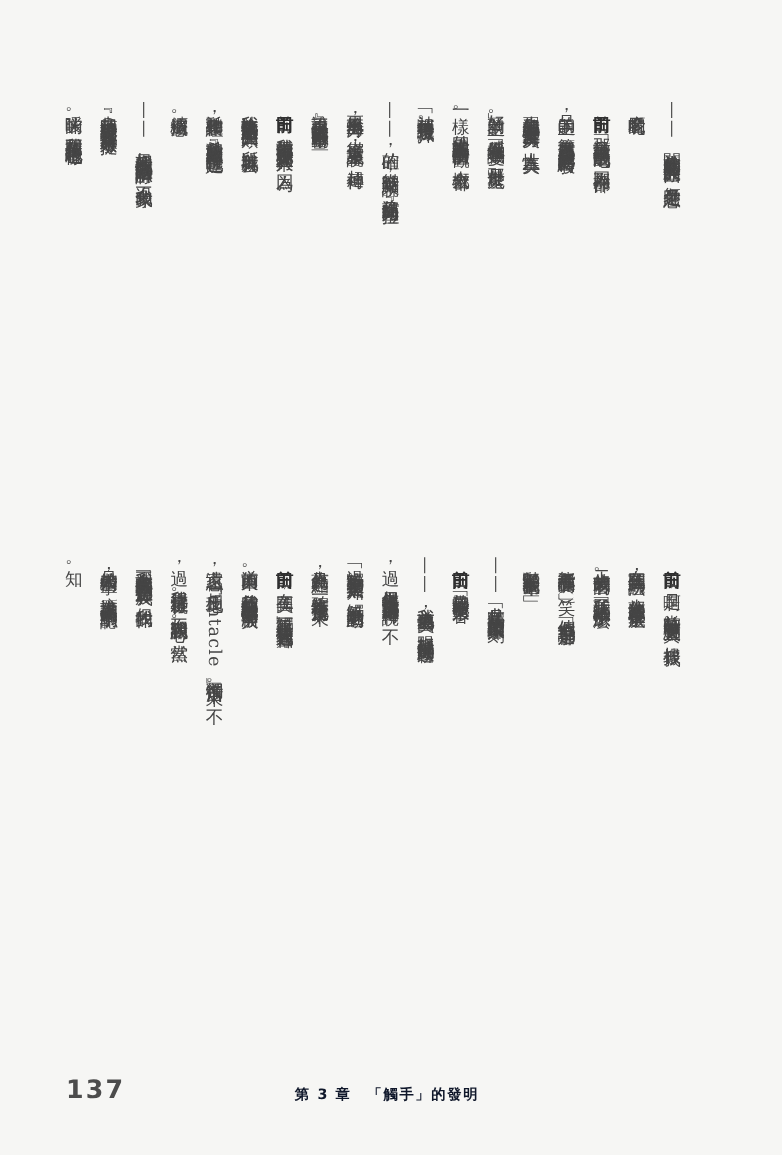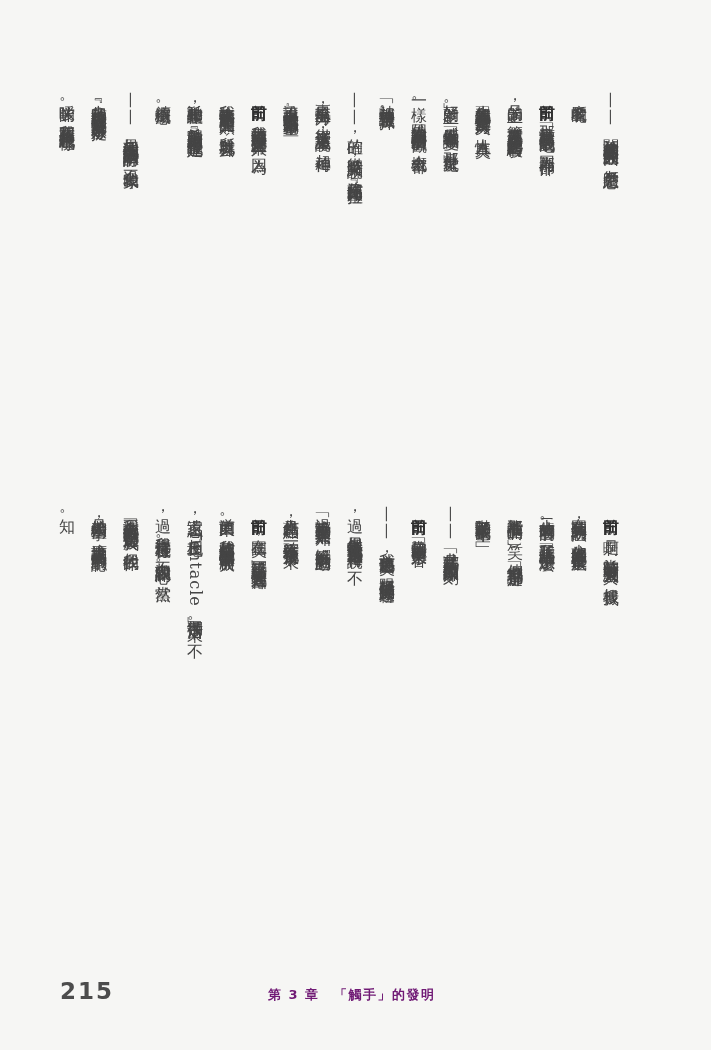--- a/index.html
+++ b/index.html
@@ -43,21 +43,21 @@
     font-size: 23px;
     letter-spacing: 2px;
     color: #4c4c4c;
   }
   .footer-chapter {
     position: absolute;
     left: 268px; top: 986px;
     font-family: "DejaVu Sans", sans-serif;
     font-size: 13px;
     letter-spacing: 1.5px;
-    color: #701a75;
+    color: #0f172a;
     font-weight: 600;
   }
 </style>
 </head>
 <body>
 
 <div class="page">
 
   <div class="vblock top">
     <div class="line">——關於您的作品在外國大紅的原因，老師您是怎</div>
@@ -94,16 +94,16 @@
     <div class="line">畫作品為起點，確實作為一種文化傳承了下來。</div>
     <div class="line"><span class="speaker">前田</span><span>　在美國，「觸手」已經是一種連普通人都知</span></div>
     <div class="line">道的東西。我的作品曾經紅過的事雖然已漸漸被大</div>
     <div class="line">家遺忘，相反地「Tentacle」卻獨自活了下來。不</div>
     <div class="line">過，我覺得這樣就行了。不如說我很開心。當然，</div>
     <div class="line">我不認為所有的「觸手」都是起源於我，但我的作</div>
     <div class="line">品帶給人們衝擊，應該大大提高了人們對觸手的認</div>
     <div class="line">知。</div>
   </div>
 
-  <div class="footer-num">215</div>
+  <div class="footer-num">137</div>
   <div class="footer-chapter">第 3 章　「觸手」的發明</div>
 
 </div>
 
 </body></html>

